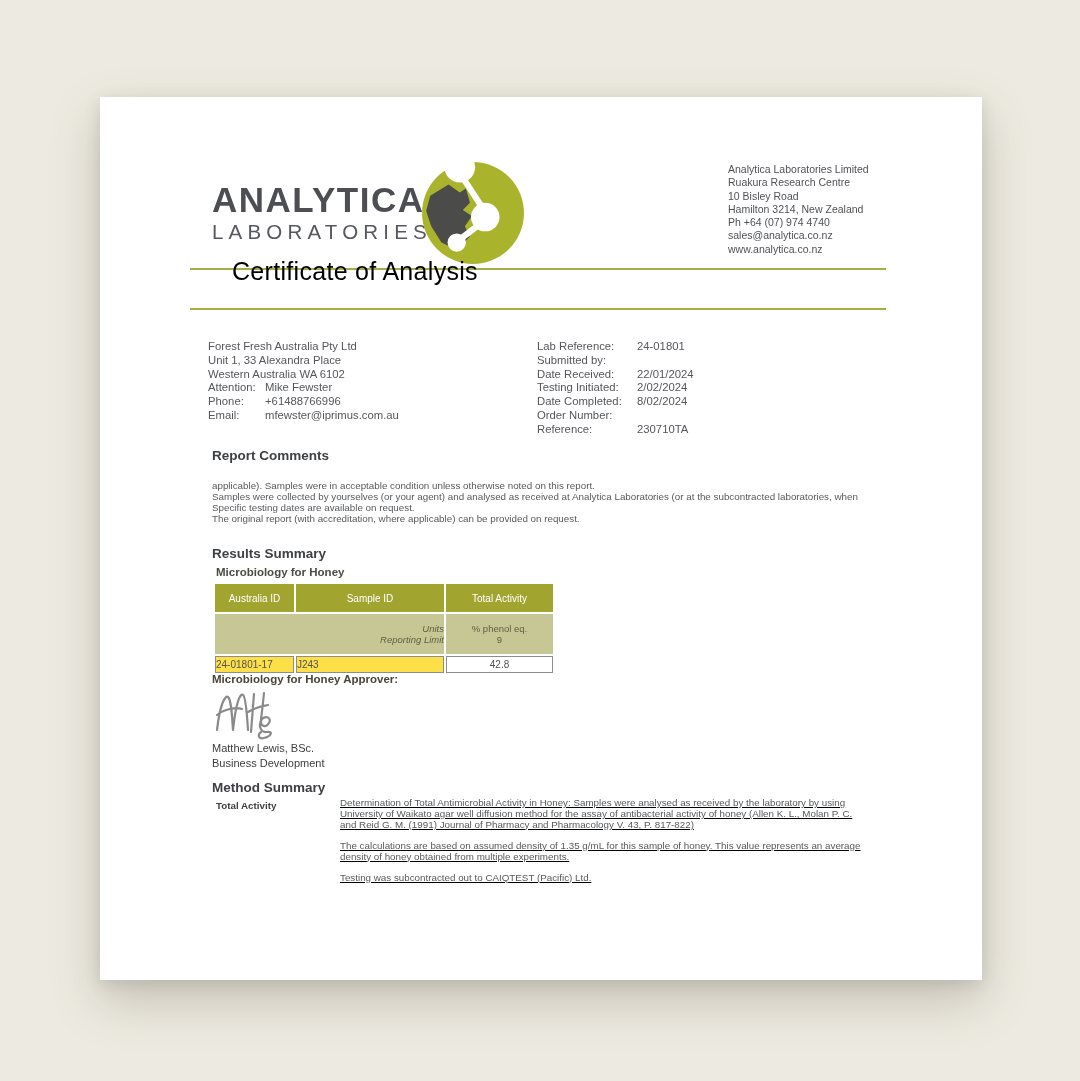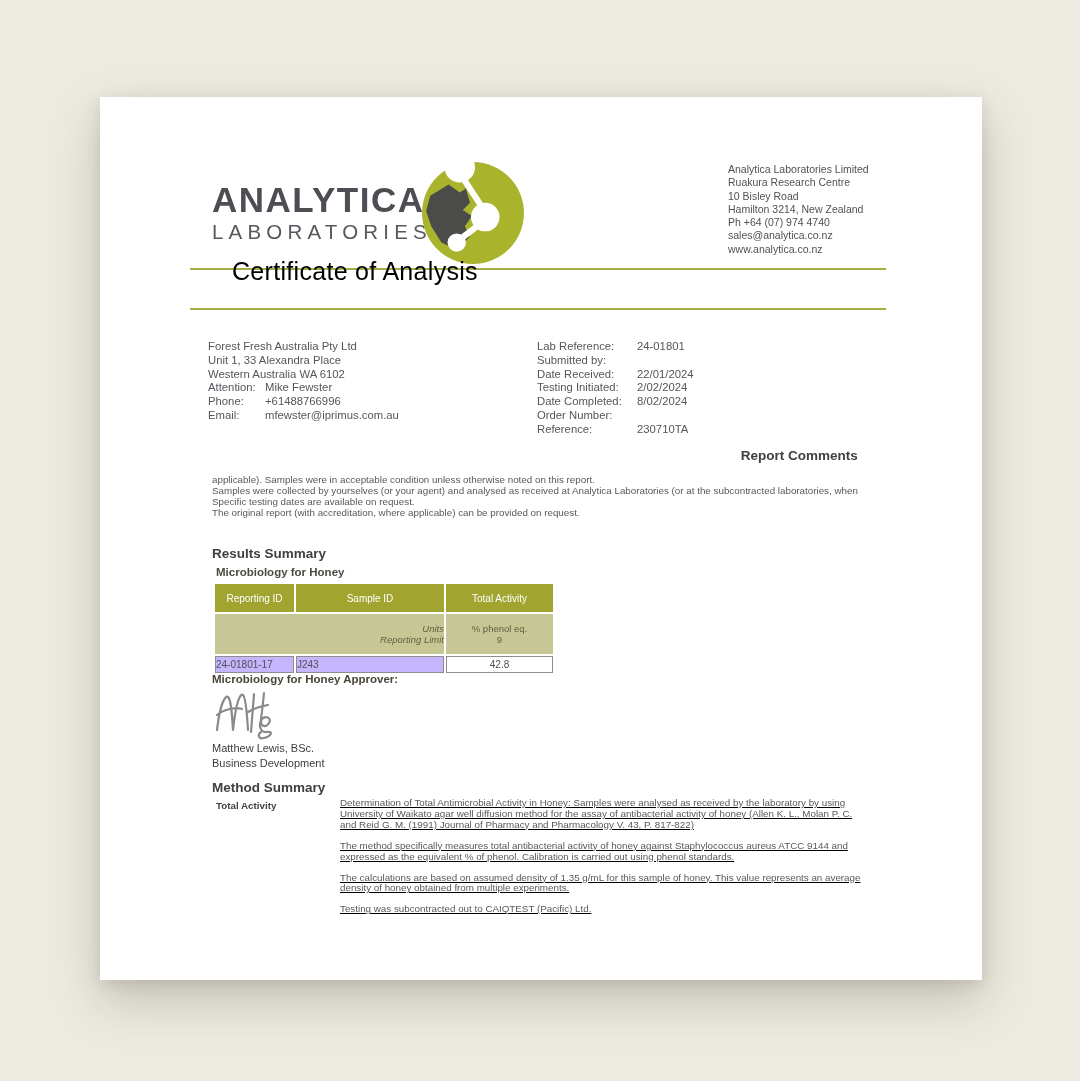--- a/index.html
+++ b/index.html
@@ -26,33 +26,33 @@
   .doc-title{position:absolute;left:112px;top:160px;font-size:25px;color:#000000;letter-spacing:.3px;margin-left:20px;}
   
   .customer{position:absolute;left:108px;top:243px;font-size:11.3px;line-height:13.8px;color:#54565b;}
   .labinfo{position:absolute;left:437px;top:243px;font-size:11.3px;line-height:13.8px;color:#54565b;}
   .frow{display:flex;}
   .customer .flabel{width:57px;flex:none;}
   .labinfo .flabel{width:100px;flex:none;}
   
   .section-title{font-size:13.5px;font-weight:bold;color:#3e4043;}
   .comments{position:absolute;left:112px;top:351px;}
-  .comments .section-title{margin-bottom:12px;text-align:right;}
+  .comments .section-title{margin-bottom:18px;}
   .small-line{font-size:9.8px;line-height:10.9px;color:#56585b;white-space:nowrap;}
   .results{position:absolute;left:112px;top:449px;}
   .results-sub{font-size:11.5px;font-weight:bold;color:#4a4c42;margin:5px 0 4px 4px;}
   
   table.coa{border-collapse:separate;border-spacing:2px;margin-left:1px;table-layout:fixed;}
   table.coa td,table.coa th{padding:0;}
   .th-cell{background:#a1a42f;color:#ffffff;font-size:10px;font-weight:normal;text-align:center;height:28px;vertical-align:middle;}
   .meta-cell{background:#c7c795;height:40px;vertical-align:middle;}
   .meta-left{text-align:right;padding-right:6px;font-size:9.5px;font-style:italic;color:#5f6140;line-height:11px;}
   .meta-right{text-align:center;font-size:9.5px;color:#5f6140;line-height:11px;}
   .data-cell{border:1px solid #8d8d8d;font-size:10px;color:#4f5156;height:15px;vertical-align:middle;}
-  .data-left{background:#c4b5fd;text-align:left;padding-left:5px;}
+  .data-left{background:#fde047;text-align:left;padding-left:5px;}
   .data-val{background:#ffffff;text-align:center;}
   
   .approver{position:absolute;left:112px;top:576px;}
   .approver-heading{font-size:11.5px;font-weight:bold;color:#4a443a;}
   .sig{margin:3px 0 0 2px;display:block;}
   .approver-name{font-size:11px;color:#3c3c3c;margin-top:2px;}
   .approver-role{font-size:11px;color:#3c3c3c;margin-top:3px;}
   
   .method{position:absolute;left:112px;top:683px;}
   .method-name{position:absolute;left:116px;top:703px;font-size:9.8px;font-weight:bold;color:#3e4043;}
@@ -154,21 +154,21 @@
     <div class="section-title">Results Summary</div>
     <div class="results-sub">Microbiology for Honey</div>
     <table class="coa">
       <colgroup>
           <col style="width:79px">
           <col style="width:148px">
           <col style="width:107px">
         </colgroup>
       <tbody>
           <tr>
-        <th class="th-cell">Reporting ID</th>
+        <th class="th-cell">Australia ID</th>
         <th class="th-cell">Sample ID</th>
         <th class="th-cell">Total Activity</th>
       </tr>
       <tr>
         <td class="meta-cell meta-left" colspan="2">
           <div>Units</div>
           <div>Reporting Limit</div>
         </td>
         <td class="meta-cell meta-right">
           <div>% phenol eq.</div>
@@ -197,24 +197,20 @@
     <div class="section-title">Method Summary</div>
   </div>
   <div class="method-name">Total Activity</div>
   <div class="method-paras">
     <div class="para">
       <div class="small-line">Determination of Total Antimicrobial Activity in Honey: Samples were analysed as received by the laboratory by using</div>
       <div class="small-line">University of Waikato agar well diffusion method for the assay of antibacterial activity of honey (Allen K. L., Molan P. C.</div>
       <div class="small-line">and Reid G. M. (1991) Journal of Pharmacy and Pharmacology V. 43, P. 817-822)</div>
     </div>
     <div class="para">
-      <div class="small-line">The method specifically measures total antibacterial activity of honey against Staphylococcus aureus ATCC 9144 and</div>
-      <div class="small-line">expressed as the equivalent % of phenol. Calibration is carried out using phenol standards.</div>
-    </div>
-    <div class="para">
       <div class="small-line">The calculations are based on assumed density of 1.35 g/mL for this sample of honey. This value represents an average</div>
       <div class="small-line">density of honey obtained from multiple experiments.</div>
     </div>
     <div class="para">
       <div class="small-line">Testing was subcontracted out to CAIQTEST (Pacific) Ltd.</div>
     </div>
   </div>
 
 </div>
 

